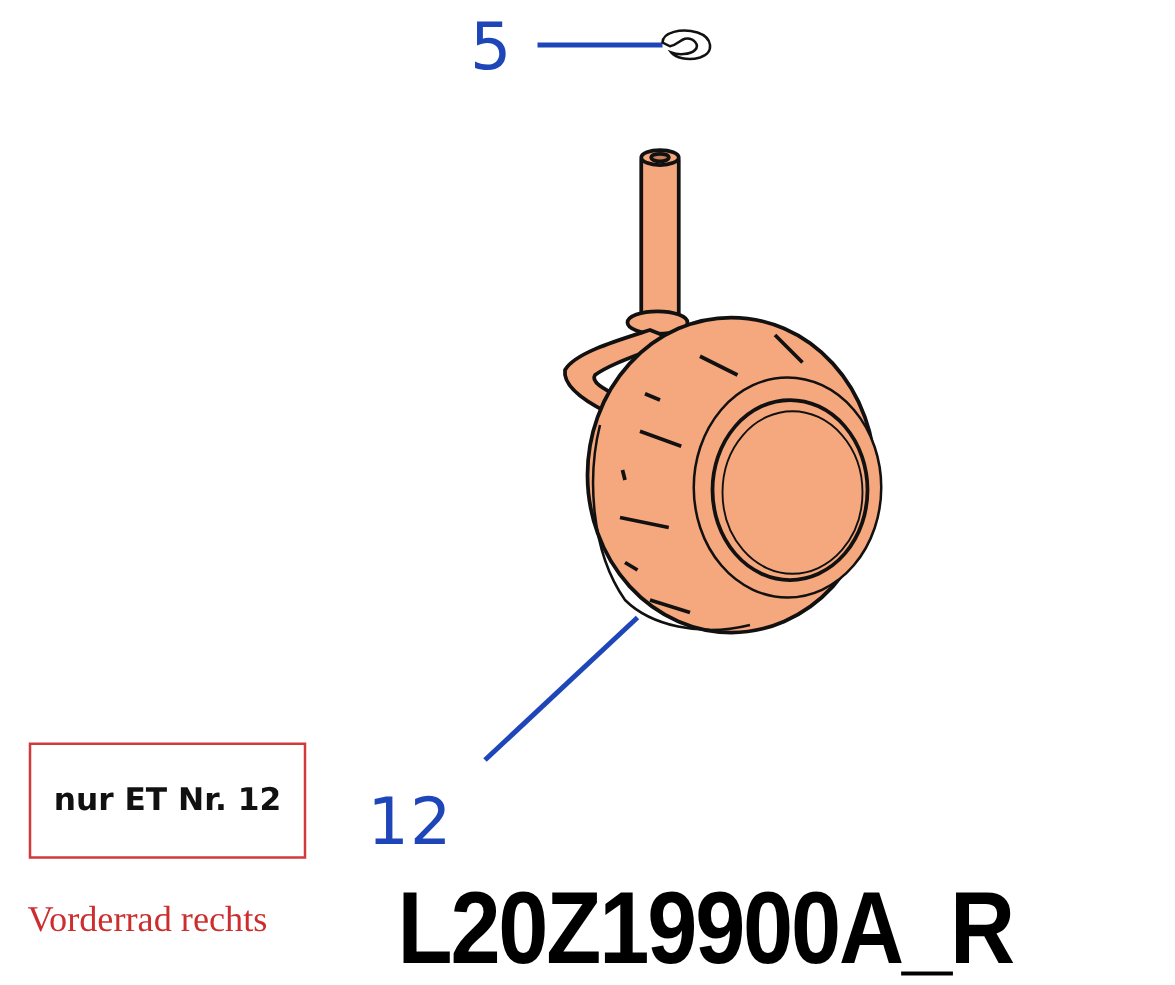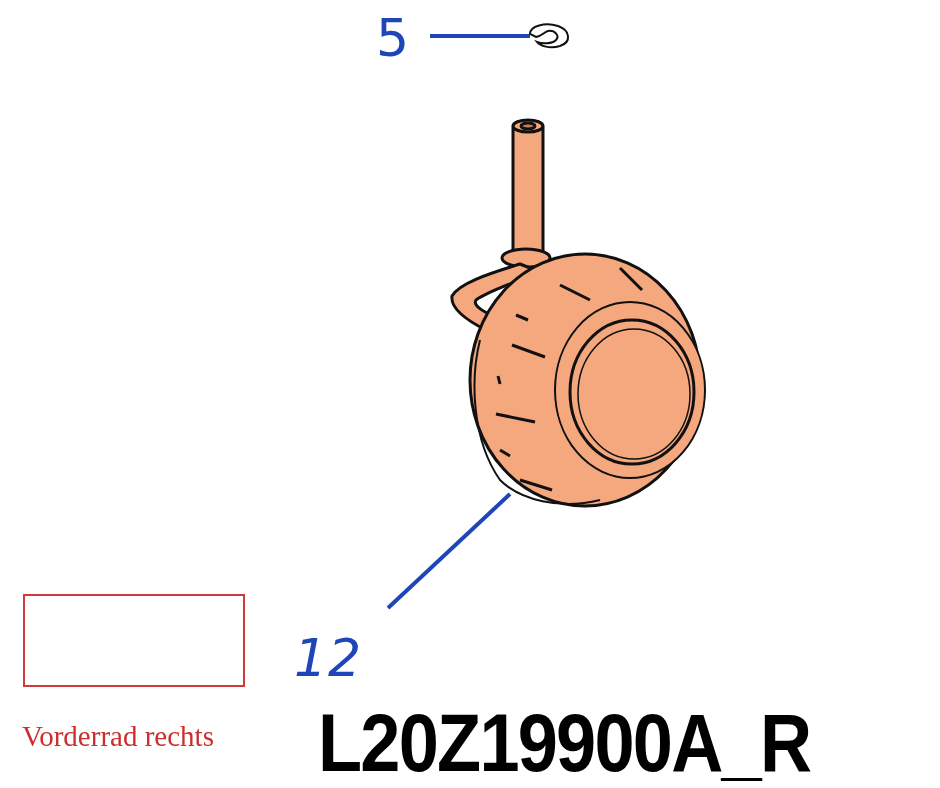--- a/index.html
+++ b/index.html
@@ -1,19 +1,19 @@
 <!DOCTYPE html>
 <html><head>
   <meta charset="utf-8">
   <style>
     html, body { margin: 0; padding: 0; background: #ffffff; }
     body { width: 940px; height: 788px; position: relative; overflow: hidden; font-family: "Liberation Sans", sans-serif; }
     .callout-num { position: absolute; color: #1f46b8; font-family: "DejaVu Sans", sans-serif; font-weight: 400; line-height: 1; }
     #callout-5 { left: 376px; top: 12px; font-size: 52px; }
-    #callout-12 { left: 294px; top: 632px; font-size: 52px; letter-spacing: 1px; font-style: italic; }
+    #callout-12 { left: 294px; top: 632px; font-size: 52px; letter-spacing: 1px; }
     .note-box { position: absolute; left: 23px; top: 594px; width: 222px; height: 93px; border: 2px solid #d03a3a; box-sizing: border-box; display: flex; flex-direction: column; align-items: center; justify-content: center; }
     .note-line { font-family: "DejaVu Sans", sans-serif; font-weight: bold; font-size: 25px; color: #111; line-height: 1.3; }
     .subtitle { position: absolute; left: 22px; top: 720px; font-family: Liberation Serif, serif; font-size: 29px; color: #cc2e2e; }
     .part-number { position: absolute; left: 318px; top: 702px; font-family: "Liberation Sans", sans-serif; font-weight: bold; font-size: 82px; color: #000; letter-spacing: -2px; transform: scaleX(0.88); transform-origin: left top; line-height: 1; }
     svg.drawing { position: absolute; left: 0; top: 0; }
   </style>
 </head>
 <body>
 
 <svg class="drawing" width="940" height="788" viewBox="0 0 940 788">
@@ -53,16 +53,17 @@
       <line x1="500" y1="450" x2="510" y2="456"></line>
       <line x1="520" y1="480" x2="552" y2="490"></line>
     </g>
   </g>
 </svg>
 
 <div id="callout-5" class="callout-num">5</div>
 <div id="callout-12" class="callout-num">12</div>
 
 <div class="note-box">
+  <div class="note-line">nur ET Nr. 12</div>
 </div>
 
 <div class="subtitle">Vorderrad rechts</div>
 <div class="part-number">L20Z19900A_R</div>
 
 </body></html>

